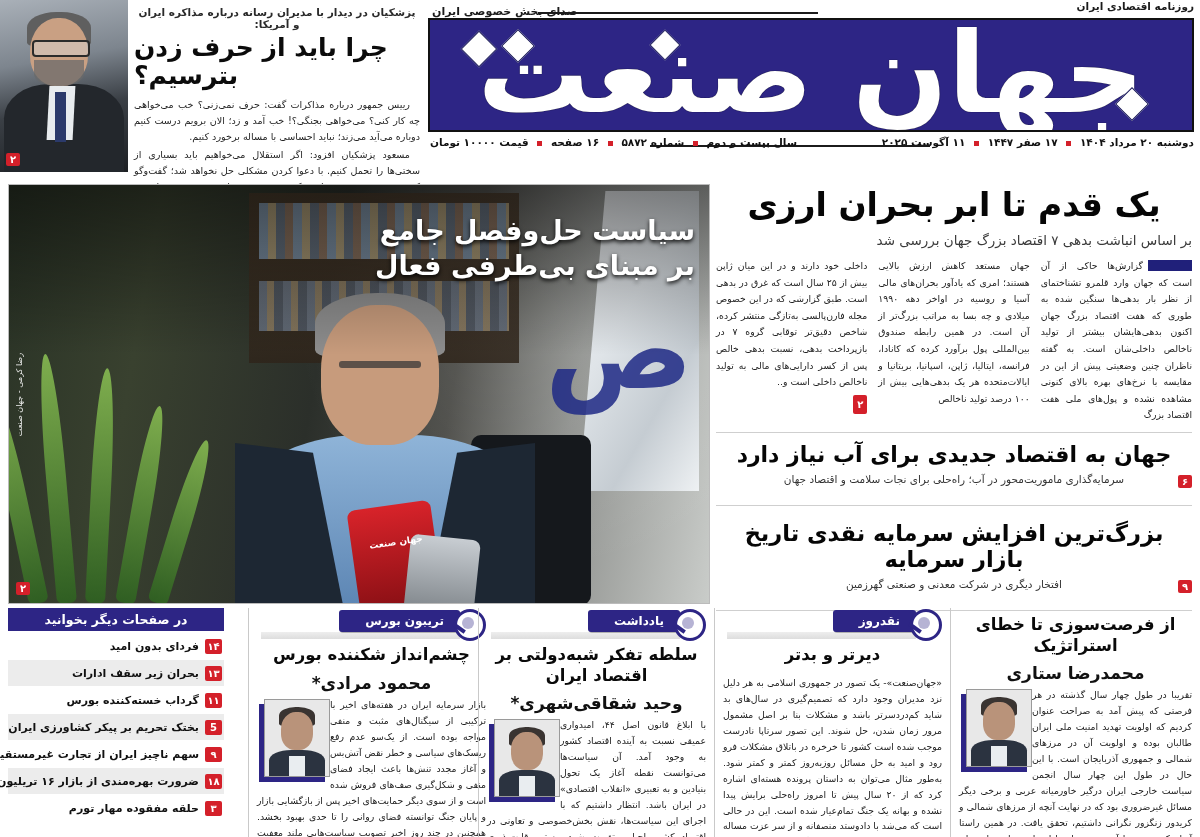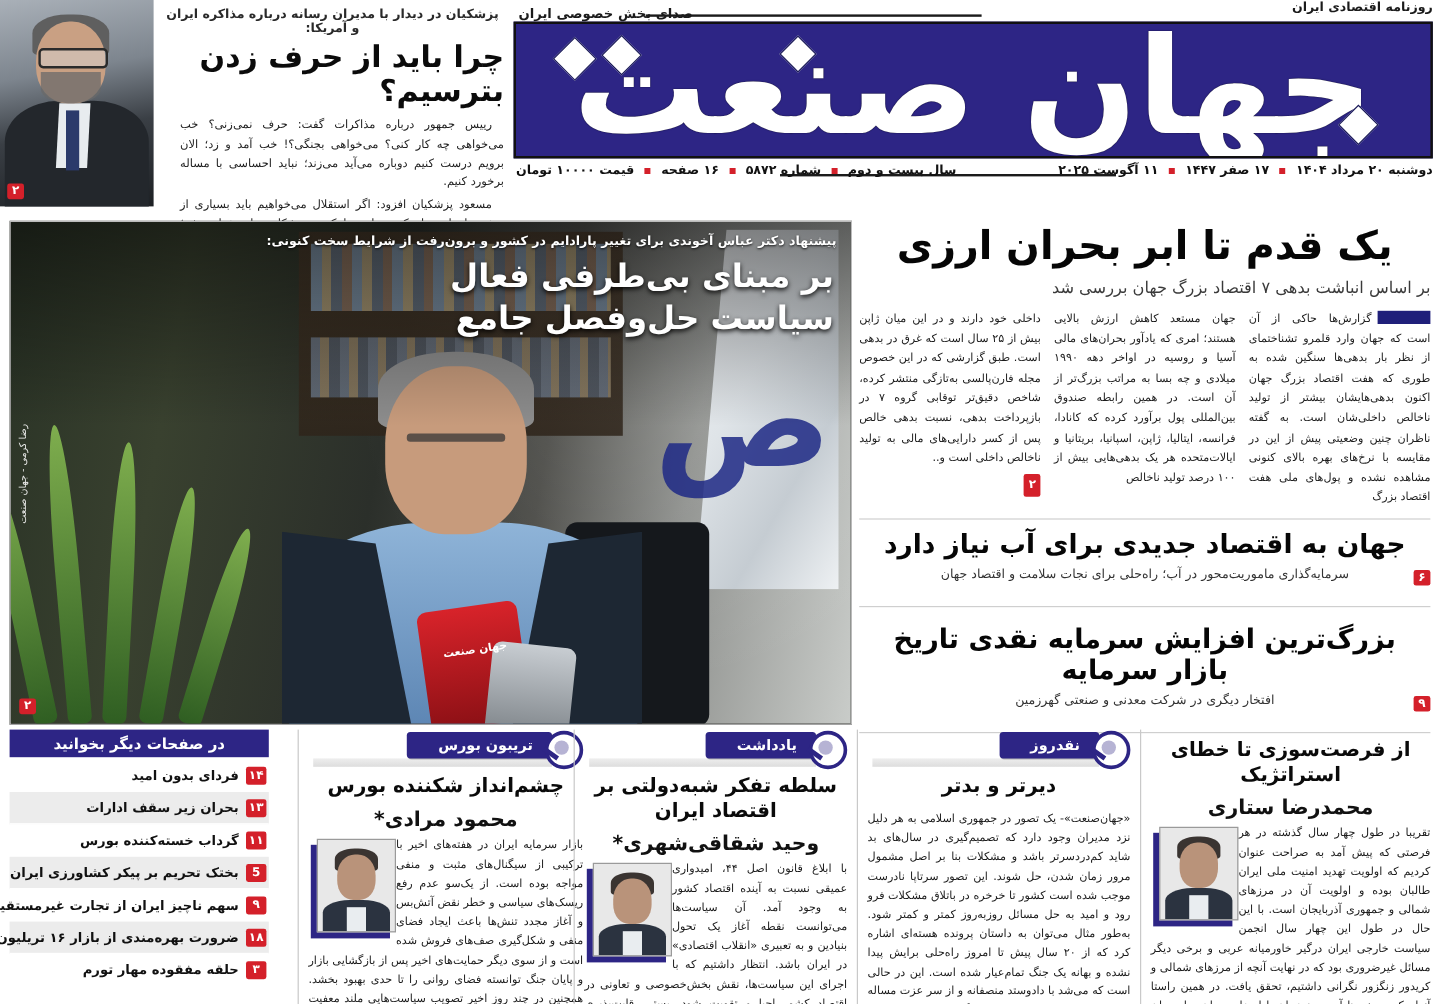--- a/index.html
+++ b/index.html
@@ -95,25 +95,25 @@
   .tl-photo .tie{
     position:absolute;left:55px;top:92px;width:11px;height:50px;background:#2b3a6b;
   }
   .tl-badge{
     position:absolute;left:6px;bottom:6px;background:#d4202a;color:#fff;
     font-size:10px;font-weight:700;padding:1px 4px;border-radius:2px;
   }
   .tl-text{position:absolute;right:0;top:6px;width:286px;}
   .tl-kicker{font-size:10.5px;font-weight:700;color:#2a2a2a;text-align:center;margin-bottom:4px;}
   .tl-head{
-    font-size:25px;font-weight:700;text-align:right;line-height:1.12;margin:2px 0 7px 0;
+    font-size:25px;font-weight:700;text-align:left;line-height:1.12;margin:2px 0 7px 0;
     letter-spacing:-1px;color:#0b0b0b;
   }
   .tl-body{font-size:9.6px;line-height:1.65;text-align:justify;color:#1e1e1e;}
-  .tl-body p{margin:0 0 3px 16px;text-indent:10px;}
+  .tl-body p{margin:0 0 3px 0;text-indent:10px;}
 
   
   .main{position:absolute;left:0;top:178px;width:1200px;height:430px;}
 
   
   .photo-block{
     position:absolute;left:8px;top:6px;width:700px;height:418px;
     border:1px solid #bbb;overflow:hidden;
     background:#1b1d18;
   }
@@ -368,24 +368,23 @@
       <div class="ph-man-jacket"></div>
       <div class="ph-man-jacket2"></div>
       <div class="ph-man-hair"></div>
       <div class="ph-man-head"></div>
       <div class="ph-man-brow"></div>
       <div class="ph-mic"></div>
       <div class="ph-mic2"></div>
       <div class="ph-mic-label">جهان صنعت</div>
 
       <div class="ph-overlay"></div>
-      <div class="ph-kicker">پیشنهاد دکتر عباس آخوندی برای تغییر پارادایم در کشور و برون‌رفت از شرایط سخت کنونی:</div>
       <div class="ph-head">
+        <span>سیاست حل‌وفصل جامع</span>
         <span>بر مبنای بی‌طرفی فعال</span>
-        <span>سیاست حل‌وفصل جامع</span>
       </div>
       <div class="ph-credit">رضا کرمی - جهان صنعت</div>
       <div class="ph-badge">۲</div>
     </div>
 
     <div class="news-col">
       <div class="nc-head">یک قدم تا ابر بحران ارزی</div>
       <div class="nc-sub">بر اساس انباشت بدهی ۷ اقتصاد بزرگ جهان بررسی شد</div>
 
       <div class="nc-cols">

